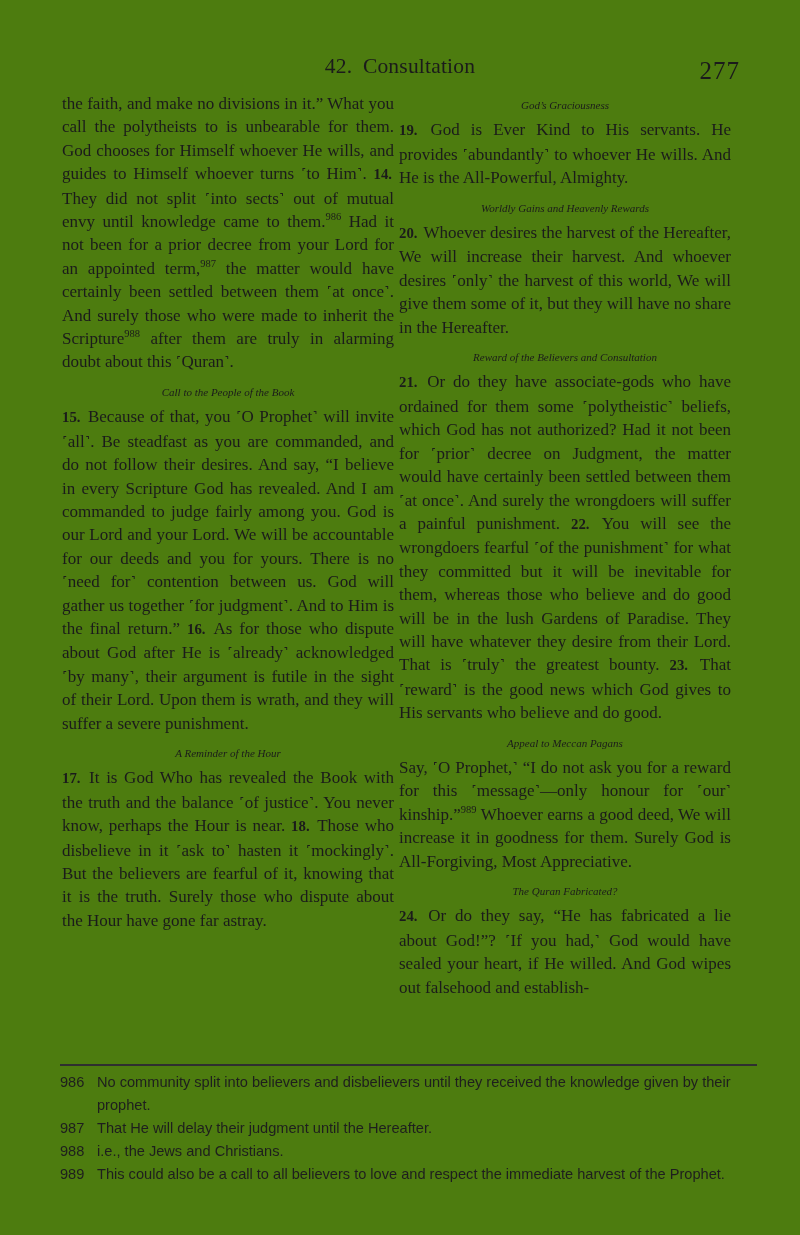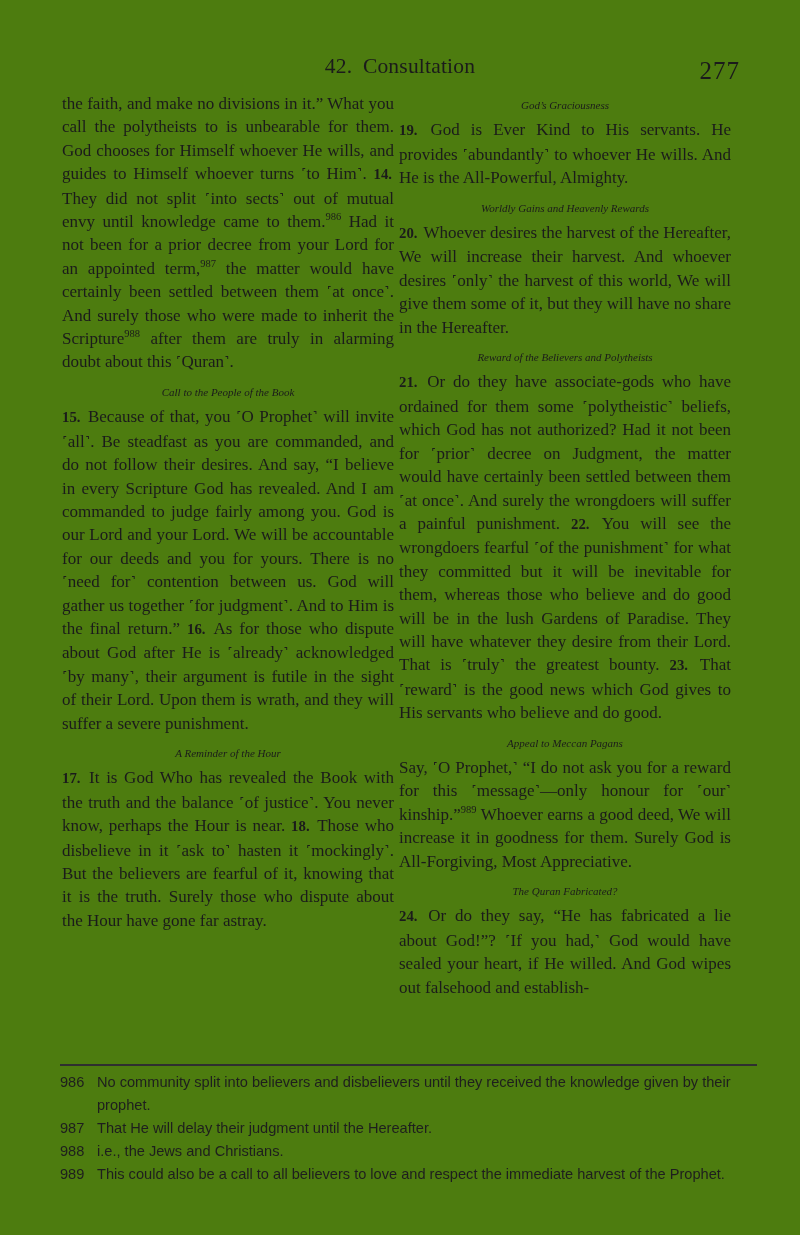--- a/index.html
+++ b/index.html
@@ -90,21 +90,21 @@
         <div class="section-heading">Call to the People of the Book</div>
         <p class="para"><span class="verse-num">15.</span> Because of that, you ˹O Prophet˺ will invite ˹all˺. Be steadfast as you are commanded, and do not follow their desires. And say, “I believe in every Scripture God has revealed. And I am commanded to judge fairly among you. God is our Lord and your Lord. We will be accountable for our deeds and you for yours. There is no ˹need for˺ contention between us. God will gather us together ˹for judgment˺. And to Him is the final return.” <span class="verse-num">16.</span> As for those who dispute about God after He is ˹already˺ acknowledged ˹by many˺, their argument is futile in the sight of their Lord. Upon them is wrath, and they will suffer a severe punishment.</p>
         <div class="section-heading">A Reminder of the Hour</div>
         <p class="para"><span class="verse-num">17.</span> It is God Who has revealed the Book with the truth and the balance ˹of justice˺. You never know, perhaps the Hour is near. <span class="verse-num">18.</span> Those who disbelieve in it ˹ask to˺ hasten it ˹mockingly˺. But the believers are fearful of it, knowing that it is the truth. Surely those who dispute about the Hour have gone far astray.</p>
       </div>
     <div class="column" id="right-col">
         <div class="section-heading">God’s Graciousness</div>
         <p class="para"><span class="verse-num">19.</span> God is Ever Kind to His servants. He provides ˹abundantly˺ to whoever He wills. And He is the All-Powerful, Almighty.</p>
         <div class="section-heading">Worldly Gains and Heavenly Rewards</div>
         <p class="para"><span class="verse-num">20.</span> Whoever desires the harvest of the Hereafter, We will increase their harvest. And whoever desires ˹only˺ the harvest of this world, We will give them some of it, but they will have no share in the Hereafter.</p>
-        <div class="section-heading">Reward of the Believers and Polytheists</div>
+        <div class="section-heading">Reward of the Believers and Consultation</div>
         <p class="para"><span class="verse-num">21.</span> Or do they have associate-gods who have ordained for them some ˹polytheistic˺ beliefs, which God has not authorized? Had it not been for ˹prior˺ decree on Judgment, the matter would have certainly been settled between them ˹at once˺. And surely the wrongdoers will suffer a painful punishment. <span class="verse-num">22.</span> You will see the wrongdoers fearful ˹of the punishment˺ for what they committed but it will be inevitable for them, whereas those who believe and do good will be in the lush Gardens of Paradise. They will have whatever they desire from their Lord. That is ˹truly˺ the greatest bounty. <span class="verse-num">23.</span> That ˹reward˺ is the good news which God gives to His servants who believe and do good.</p>
         <div class="section-heading">Appeal to Meccan Pagans</div>
         <p class="para">Say, ˹O Prophet,˺ “I do not ask you for a reward for this ˹message˺—only honour for ˹our˺ kinship.”<sup class="fn-ref">989</sup> Whoever earns a good deed, We will increase it in goodness for them. Surely God is All-Forgiving, Most Appreciative.</p>
         <div class="section-heading">The Quran Fabricated?</div>
         <p class="para"><span class="verse-num">24.</span> Or do they say, “He has fabricated a lie about God!”? ˹If you had,˺ God would have sealed your heart, if He willed. And God wipes out falsehood and establish-</p>
       </div>
   </div>
 
   <div class="footnotes" id="footnotes">
       <div class="footnote"><span class="fn-num">986</span><span class="fn-text">No community split into believers and disbelievers until they received the knowledge given by their prophet.</span></div>

